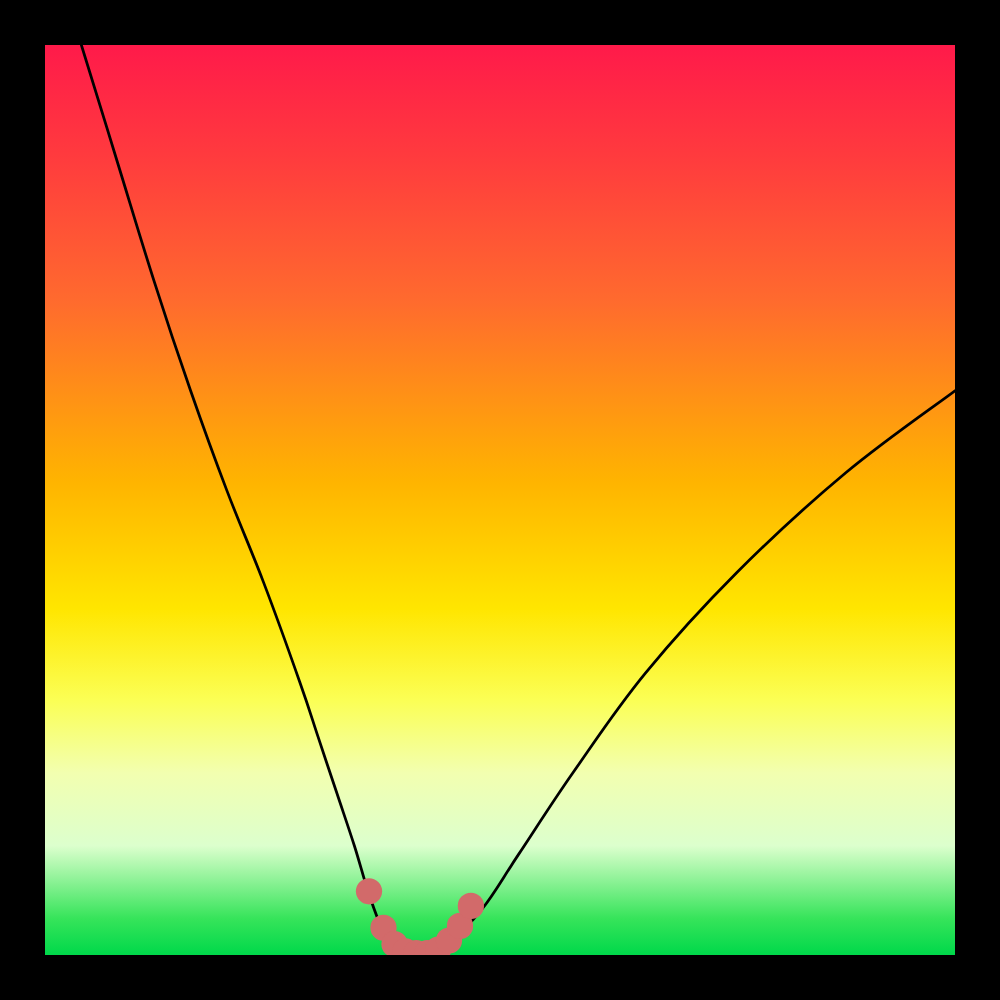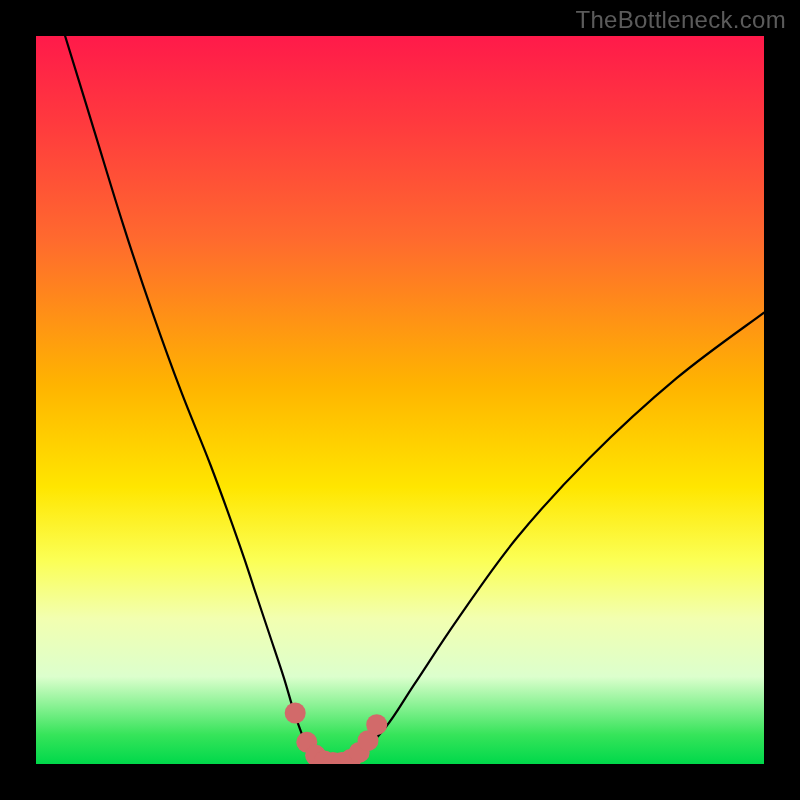--- a/index.html
+++ b/index.html
@@ -48,21 +48,20 @@
   svg.chart {
     position: absolute;
     left: 0; top: 0;
     width: 100%; height: 100%;
   }
 </style>
 </head>
 <body>
 
 <div class="frame">
-  <div class="watermark">TheBottleneck.com</div>
 
   <div class="plot-area">
     <div class="gradient-bg"></div>
     <svg class="chart" viewBox="0 0 728 728" preserveAspectRatio="none">
       <path id="main-curve-path" fill="none" stroke="#000" stroke-width="2.2" stroke-linecap="round" stroke-linejoin="round" d="M 29.1 0.0 C 34.4 17.0, 47.8 60.6, 58.2 94.6 C 68.7 128.7, 76.9 156.5, 87.4 189.3 C 97.8 222.0, 106.0 246.5, 116.5 276.6 C 127.0 306.8, 135.1 329.2, 145.6 356.7 C 156.1 384.2, 164.2 402.0, 174.7 429.5 C 185.2 457.0, 196.0 487.3, 203.8 509.6 C 211.7 531.9, 213.2 537.6, 218.4 553.3 C 223.6 569.0, 227.7 581.2, 233.0 597.0 C 238.2 612.7, 242.9 626.2, 247.5 640.6 C 252.1 655.1, 254.5 665.2, 258.4 677.0 C 262.4 688.8, 265.4 698.3, 269.4 706.2 C 273.3 714.0, 276.3 716.8, 280.3 720.7 C 284.2 724.7, 286.6 726.7, 291.2 728.0 C 295.8 729.3, 300.5 729.3, 305.8 728.0 C 311.0 726.7, 312.5 727.3, 320.3 720.7 C 328.2 714.2, 339.0 704.7, 349.4 691.6 C 359.9 678.5, 365.5 667.6, 378.6 647.9 C 391.7 628.3, 403.9 608.6, 422.2 582.4 C 440.6 556.2, 456.9 531.1, 480.5 502.3 C 504.1 473.5, 524.5 451.1, 553.3 422.2 C 582.1 393.4, 609.2 368.4, 640.6 342.2 C 672.1 316.0, 712.3 288.4, 728.0 276.6"></path>
       <g id="highlight-dots-g">
           <circle cx="259.2" cy="677.0" r="10.5" fill="#d26a6a"></circle>
           <circle cx="270.8" cy="706.2" r="10.5" fill="#d26a6a"></circle>
           <circle cx="279.6" cy="719.3" r="10.5" fill="#d26a6a"></circle>
           <circle cx="288.3" cy="725.1" r="10.5" fill="#d26a6a"></circle>

